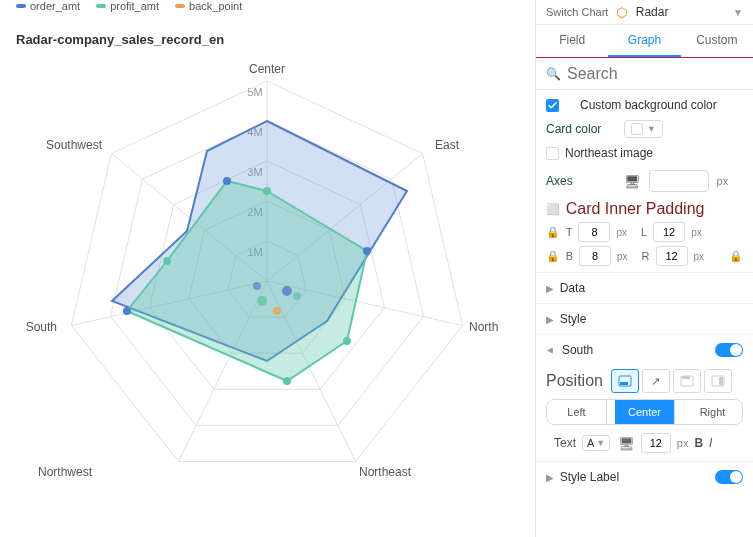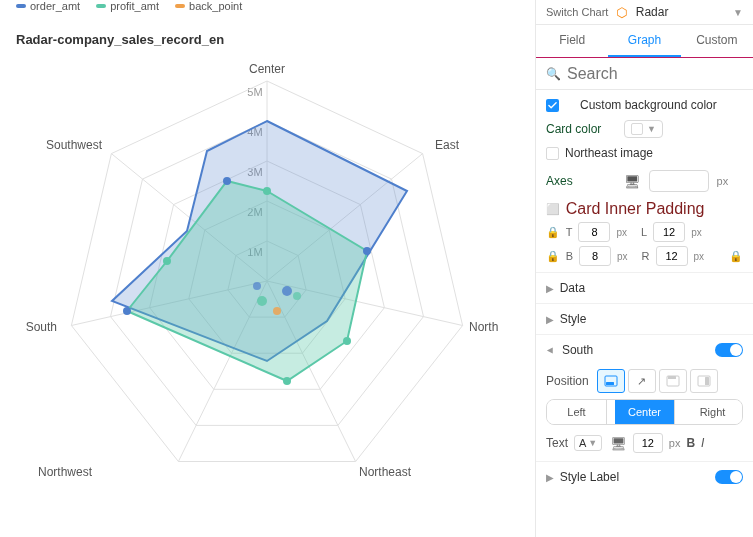--- a/index.html
+++ b/index.html
@@ -304,20 +304,21 @@
     }
     .pos-btn:last-child { border-right: none; }
     .pos-btn.active {
       background: #1890ff;
       color: #fff;
     }
     .text-format-row {
       display: flex;
       align-items: center;
       gap: 6px;
+      margin-left: 8px;
     }
     .text-label { font-size: 12px; color: #555; }
     .font-size-input {
       width: 30px;
       height: 20px;
       border: 1px solid #d9d9d9;
       border-radius: 3px;
       text-align: center;
       font-size: 11px;
       outline: none;
@@ -534,21 +535,21 @@
         <div class="collapsible-header-left">
           <span class="chevron open">▼</span>
           <span class="collapsible-title">South</span>
         </div>
         <div class="toggle-switch"></div>
       </div>
 
       <div class="legend-content">
 
         <div style="display:flex; align-items:center; gap:8px; margin-bottom:6px;">
-          <span style="font-size:12px;color:#555;">Position</span>
+          <span style="font-size:16px;color:#555;">Position</span>
 
           <div style="display:flex; gap:3px;">
             <div class="pos-icon-btn active">
               <svg width="14" height="12" viewBox="0 0 14 12">
                 <rect x="1" y="1" width="12" height="10" rx="1" fill="none" stroke="#1890ff" stroke-width="1"></rect>
                 <rect x="2" y="7" width="8" height="3" fill="#1890ff" rx="0.5"></rect>
               </svg>
             </div>
             <div class="pos-icon-btn" style="position:relative;">
               <span style="font-size:11px;color:#666;">↗</span>

